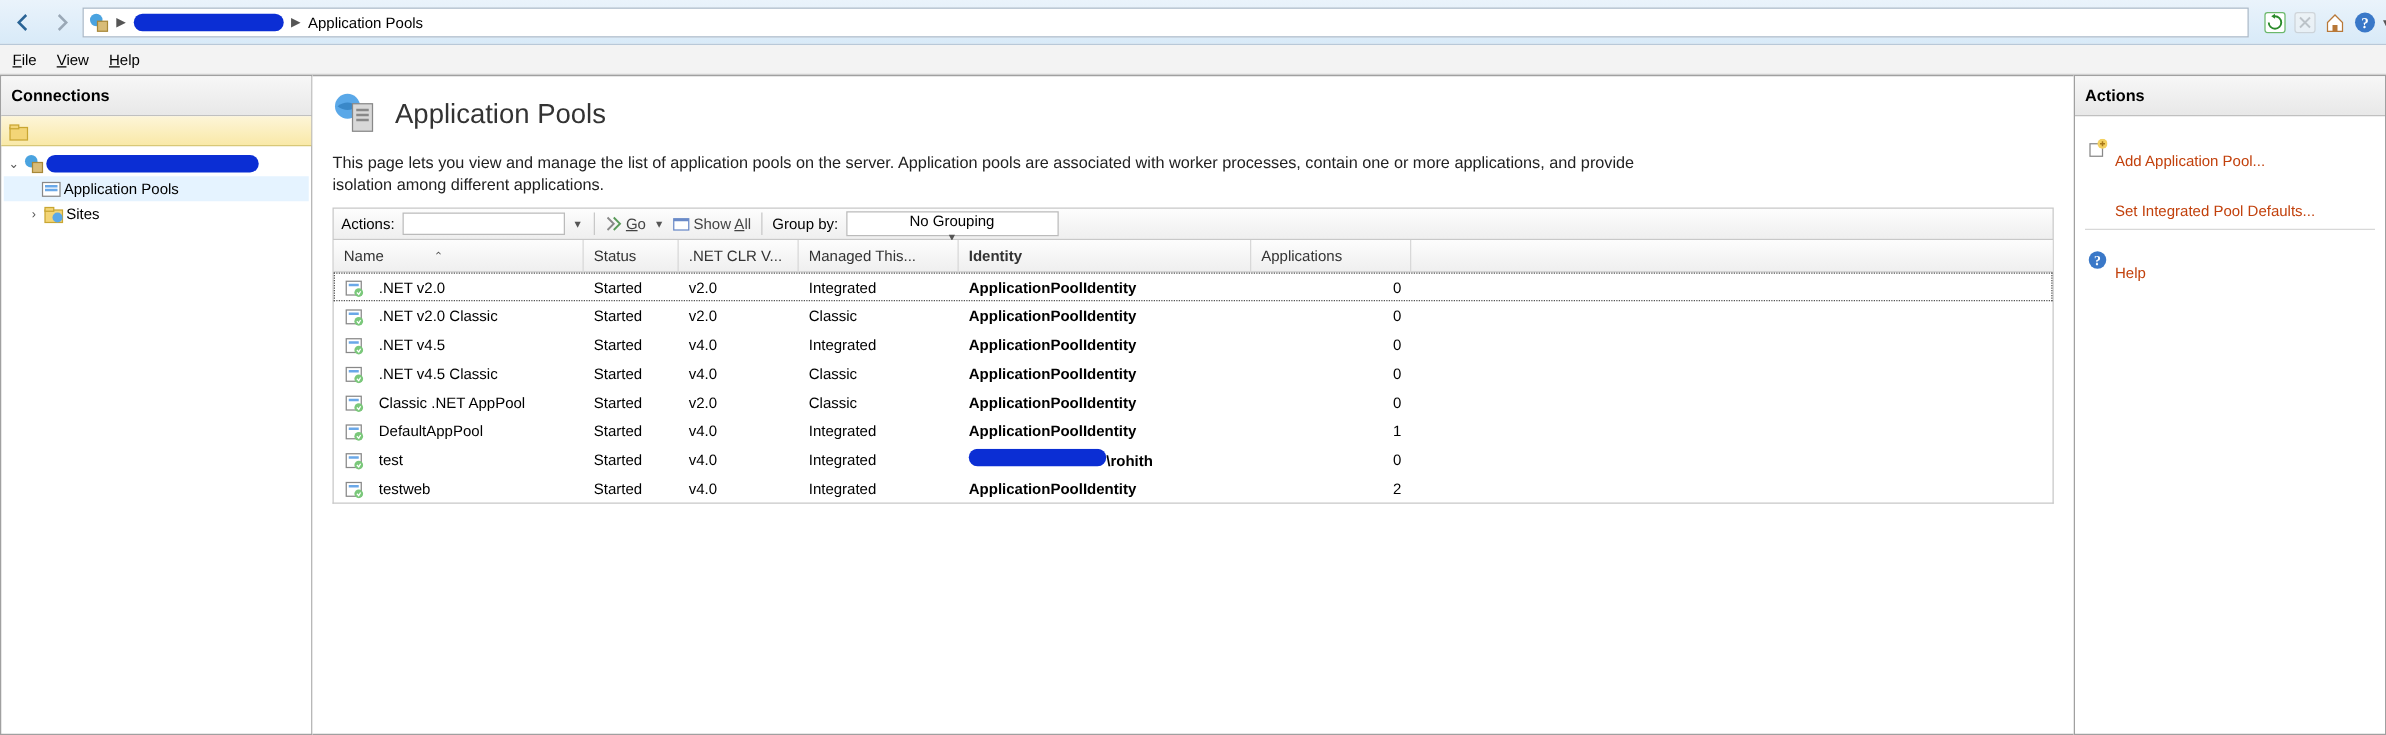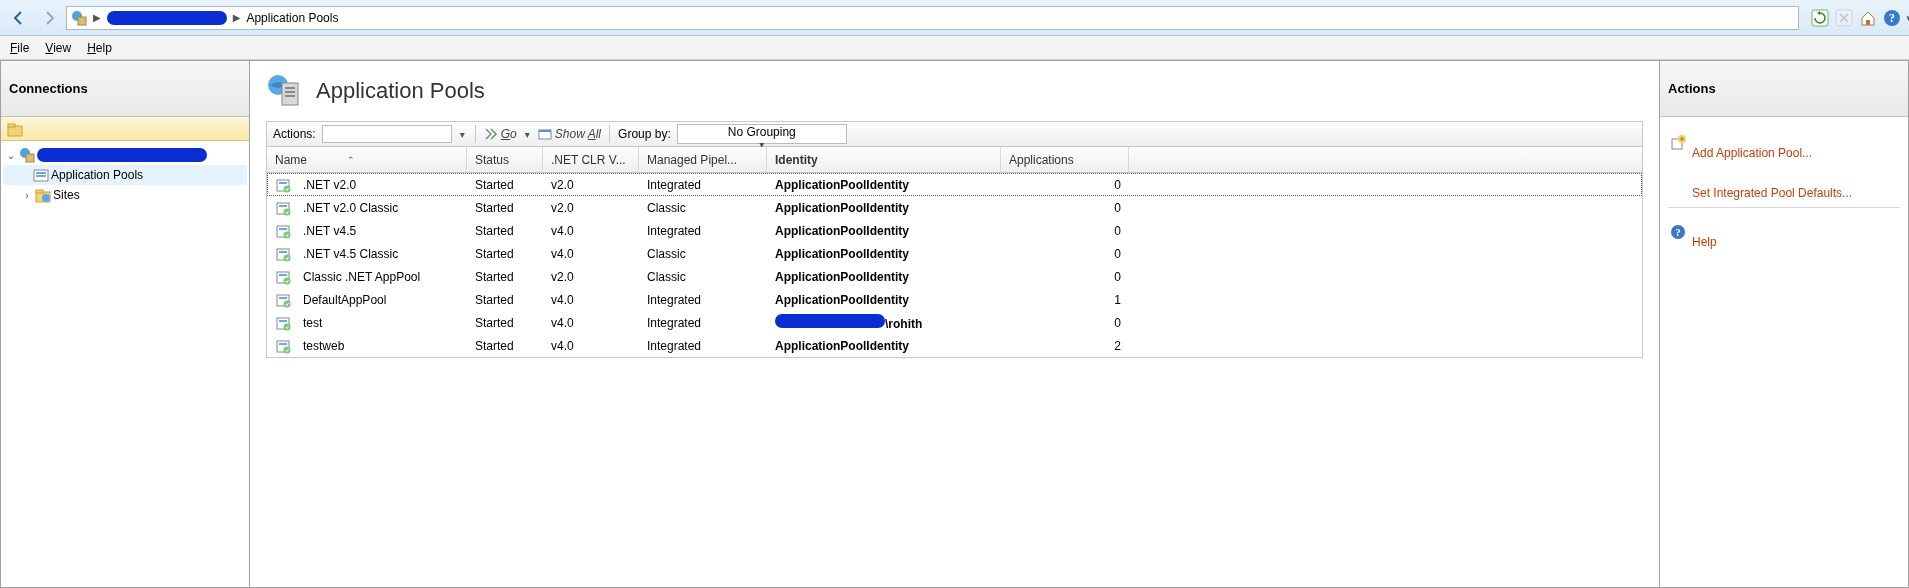--- a/index.html
+++ b/index.html
@@ -10,37 +10,37 @@
 .addr-field { flex: 1; height: 24px; background: #fff; border: 1px solid #a8b8c8; display: flex; align-items: center; padding: 0 4px; gap: 4px; }
 .addr-seg { display: flex; align-items: center; gap: 4px; }
 .addr-caret { color: #555; font-size: 10px; padding: 0 2px; }
 .redact { display: inline-block; background: #0b2ed4; height: 14px; border-radius: 7px; }
 .toolbar-icons { display: flex; gap: 2px; margin-left: 6px; }
 .tb-ico { width: 22px; height: 22px; display: flex; align-items: center; justify-content: center; position: relative; }
 .menubar { display: flex; height: 24px; align-items: center; padding: 0 10px; gap: 16px; background: #f3f3f3; border-bottom: 1px solid #d0d0d0; }
 .menubar span u { text-decoration: underline; }
 .body { display: flex; height: calc(100% - 60px); }
 .panel { border: 1px solid #a0a0a0; display: flex; flex-direction: column; background: #fff; }
-.panel-hdr { background: linear-gradient(#f7f7f7,#e8e8e8); border-bottom: 1px solid #c0c0c0; padding: 20px 8px; font-weight: 600; font-size: 13px; }
+.panel-hdr { background: linear-gradient(#f7f7f7,#e8e8e8); border-bottom: 1px solid #c0c0c0; padding: 8px 8px; font-weight: 600; font-size: 13px; }
 .left { width: 250px; }
 .conn-tb { height: 24px; background: linear-gradient(#fdf5d8,#f9e9a8); border-bottom: 1px solid #d8c878; padding-left: 6px; display: flex; align-items: center; }
 .tree { padding: 4px 2px; }
 .tree-row { display: flex; align-items: center; height: 20px; gap: 2px; padding-left: 2px; }
 .tree-row.sel { background: #e5f3ff; }
 .exp { width: 12px; text-align: center; color: #555; font-size: 10px; }
 .tree-ico { width: 16px; height: 16px; display: flex; align-items: center; justify-content: center; }
 .center { flex: 1; padding: 12px 16px; border-left: none; border-right: none; }
 .pg-title { display: flex; align-items: center; gap: 14px; margin-bottom: 12px; }
 .pg-title h1 { font-size: 22px; font-weight: 400; color: #333; }
 .pg-desc { font-size: 13px; color: #222; margin-bottom: 10px; line-height: 1.35; max-width: 1050px; }
 .filterbar { display: flex; align-items: center; height: 26px; border: 1px solid #c8c8c8; background: linear-gradient(#fdfdfd,#efefef); padding: 0 6px; gap: 6px; margin-bottom: 0; }
 .filter-input { width: 130px; height: 18px; border: 1px solid #bbb; background: #fff; padding: 0 2px; font-size: 12px; }
 .filter-dd { font-size: 10px; color: #555; padding: 0 2px; }
 .filter-sep { width: 1px; height: 18px; background: #c8c8c8; margin: 0 2px; }
-.filter-link { color: #444; display: flex; align-items: center; gap: 3px; font-style: italic; }
+.filter-link { color: #444; display: flex; align-items: center; gap: 3px; }
 .filter-link u { text-decoration: underline; }
 .grp-sel { height: 20px; border: 1px solid #bbb; background: #fff; width: 170px; display: flex; align-items: center; justify-content: space-between; padding: 0 4px; flex-direction: column; }
 .grid { border: 1px solid #c8c8c8; border-top: none; }
 .grid-hdr { display: flex; height: 26px; background: linear-gradient(#fdfdfd,#efefef); border-bottom: 1px solid #c8c8c8; }
 .gh { border-right: 1px solid #d8d8d8; padding: 0 8px; display: flex; align-items: center; color: #333; position: relative; }
 .col-name { width: 200px; text-align: right; }
 .col-status { width: 76px; }
 .col-clr { width: 96px; }
 .col-pipe { width: 128px; }
 .col-ident { width: 234px; font-weight: bold; }
@@ -177,20 +177,21 @@
             <circle cx="12" cy="12" r="10" fill="#5aa8e8"></circle>
             <path d="M4 12 Q12 6 20 12 Q12 18 4 12" fill="#3a88c8"></path>
             <rect x="16" y="10" width="16" height="22" fill="#d8d8d8" stroke="#888"></rect>
             <rect x="19" y="14" width="10" height="2" fill="#888"></rect>
             <rect x="19" y="18" width="10" height="2" fill="#888"></rect>
             <rect x="19" y="22" width="10" height="2" fill="#888"></rect>
           </svg>
       </span>
       <h1>Application Pools</h1>
     </div>
+    <p class="pg-desc">This page lets you view and manage the list of application pools on the server. Application pools are associated with worker processes, contain one or more applications, and provide isolation among different applications.</p>
 
     <div class="filterbar">
       <span>Actions:</span>
       <input class="filter-input" style="">
       <span class="filter-dd">▾</span>
       <span class="filter-sep"></span>
       <span class="filter-link">
         <svg width="14" height="14">
             <path d="M2 12 L7 7 L2 2" stroke="#888" stroke-width="1.5" fill="none"></path>
             <path d="M7 12 L12 7 L7 2" stroke="#5a9a5a" stroke-width="1.5" fill="none"></path>
@@ -214,21 +215,21 @@
     </div>
 
     <div class="grid">
       <div class="grid-hdr">
         <div class="gh col-name">
           <span>Name</span>
           <span class="sort-caret">⌃</span>
         </div>
         <div class="gh col-status">Status</div>
         <div class="gh col-clr">.NET CLR V...</div>
-        <div class="gh col-pipe">Managed Pipel...</div>
+        <div class="gh col-pipe">Managed This...</div>
         <div class="gh col-ident">Identity</div>
         <div class="gh col-apps">Applications</div>
       </div>
       <div class="grid-body" id="grid-body">
           <div class="grid-row sel">
             <div class="gc name col-name">
               <span class="pool-ico">
                 <svg width="16" height="16">
                   <rect x="2" y="3" width="12" height="11" fill="#fff" stroke="#888"></rect>
                   <rect x="4" y="5" width="8" height="2" fill="#6aa8e8"></rect>

